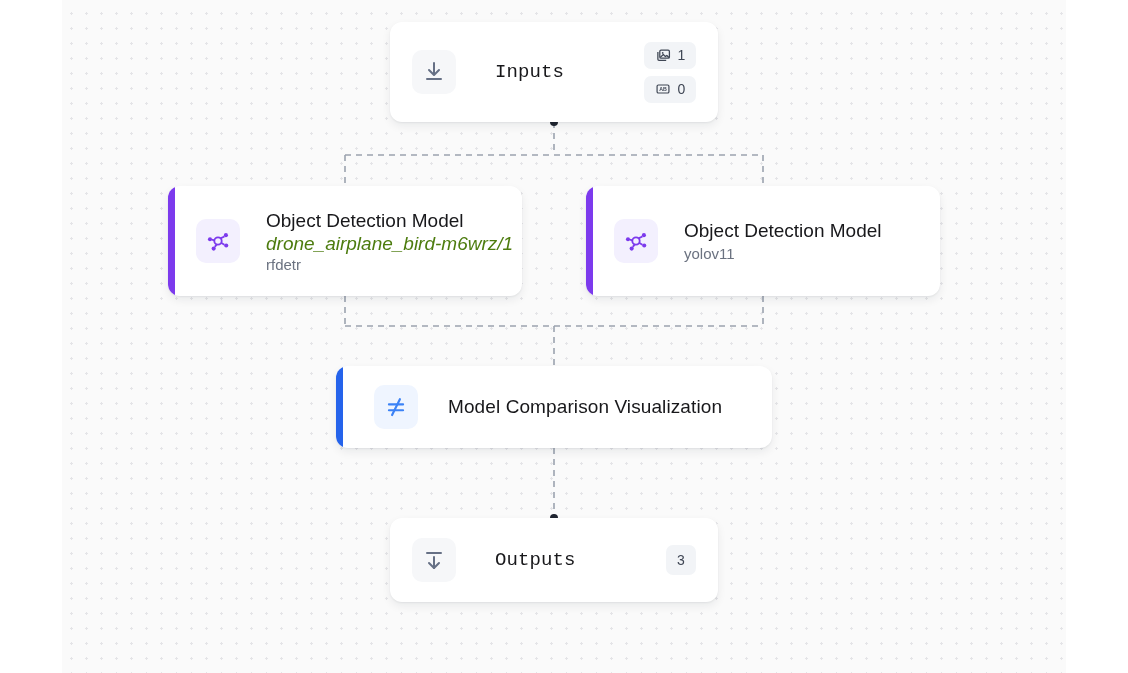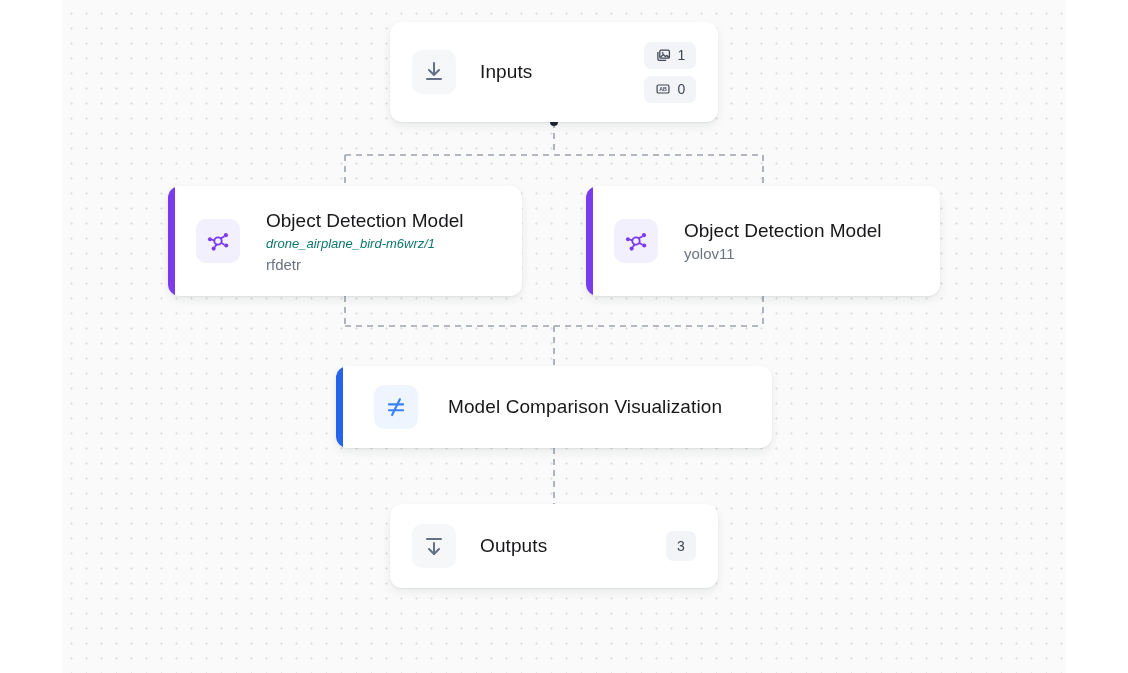--- a/index.html
+++ b/index.html
@@ -72,23 +72,23 @@
     letter-spacing: 0.1px;
   }
 
   .model-title {
     font-size: 19px;
     color: #18181b;
     line-height: 25px;
     white-space: nowrap;
   }
   .model-version {
-    font-size: 13px;
+    font-size: 19px;
     font-style: italic;
-    color: #0f766e;
+    color: #4d7c0f;
     line-height: 21px;
     white-space: nowrap;
   }
   .model-family {
     font-size: 15px;
     color: #6b7280;
     line-height: 21px;
     white-space: nowrap;
   }
 
@@ -132,27 +132,27 @@
     left: 586px; top: 186px;
     width: 354px; height: 110px;
     padding-left: 28px;
   }
   #node-viz {
     left: 336px; top: 366px;
     width: 436px; height: 82px;
     padding-left: 38px;
   }
   #node-outputs {
-    left: 390px; top: 504px;
+    left: 390px; top: 518px;
     width: 328px; height: 84px;
     padding-left: 22px;
     justify-content: flex-end;
   }
 
-  .title-gap   { margin-left: 24px; }
+  .title-gap   { margin-left: 39px; font-family: Liberation Mono, monospace; }
   .title-gap-l { margin-left: 30px; }
   .spacer      { flex: 1 1 auto; }
   .badge-col {
     display: flex;
     flex-direction: column;
     gap: 7px;
     margin-right: 22px;
   }
   .model-text {
     display: flex;

